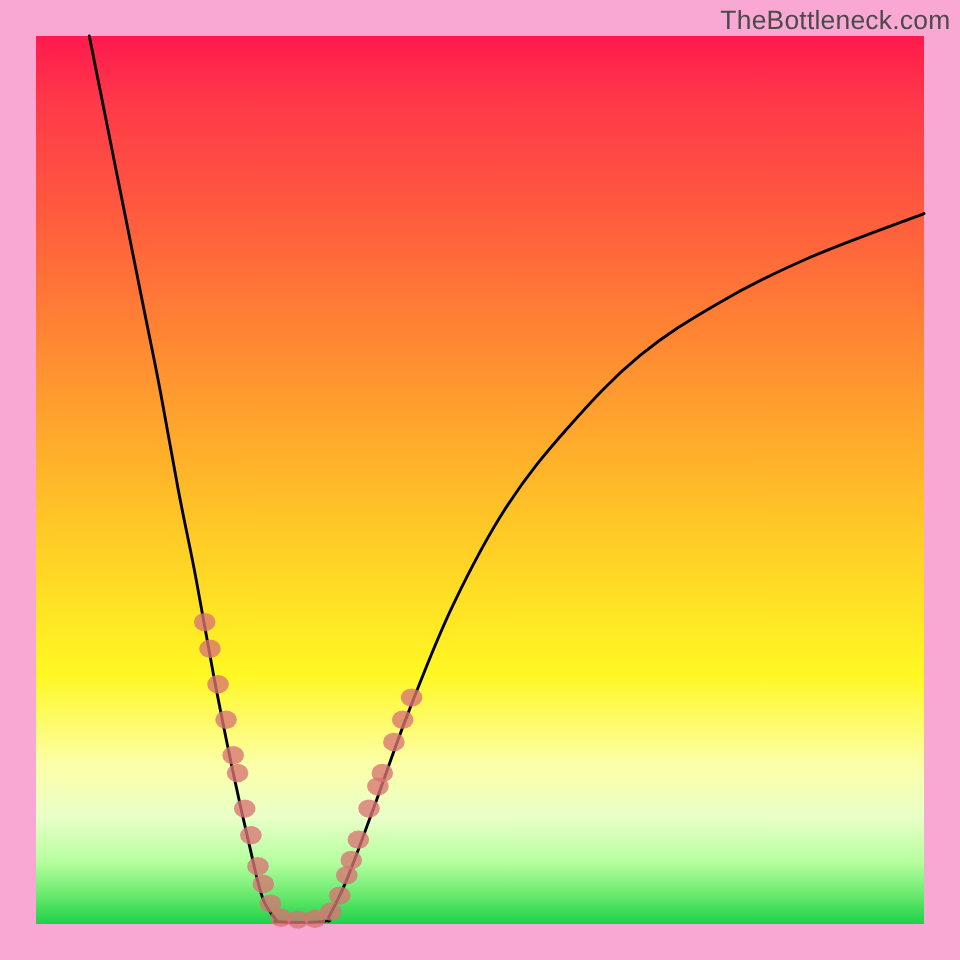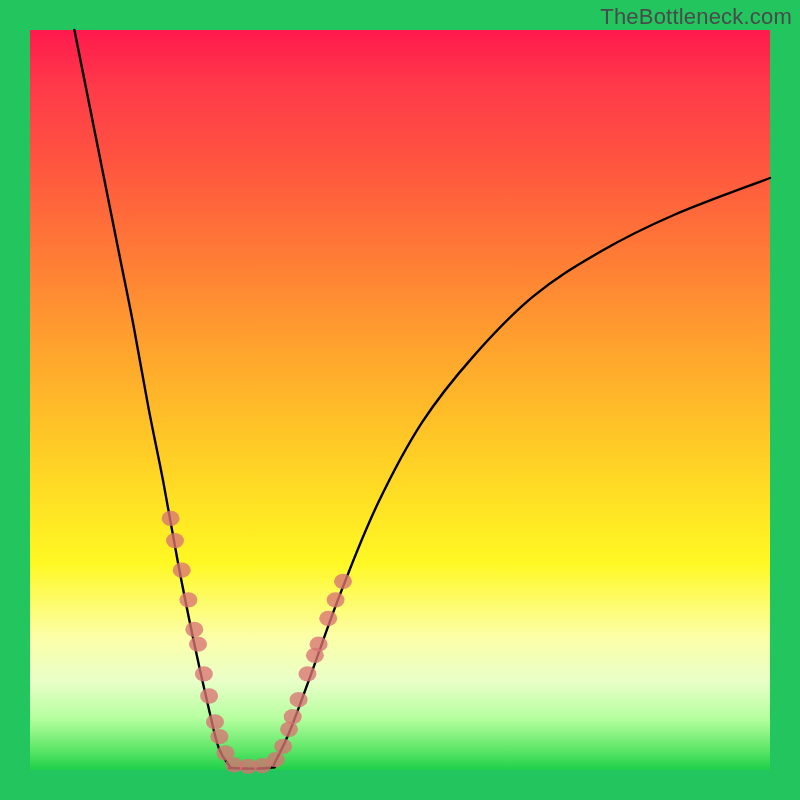--- a/index.html
+++ b/index.html
@@ -10,21 +10,21 @@
     overflow: hidden;
     background: #000;
     font-family: Arial, Helvetica, sans-serif;
   }
   .frame {
     position: absolute;
     left: 0;
     top: 0;
     width: 800px;
     height: 800px;
-    background: #22c55e;
+    background: #f9a8d4;
     text-align: center;
   }
   .plot-area {
     position: absolute;
     left: 30px;
     top: 30px;
     width: 740px;
     height: 740px;
     
     background: linear-gradient(to bottom,

